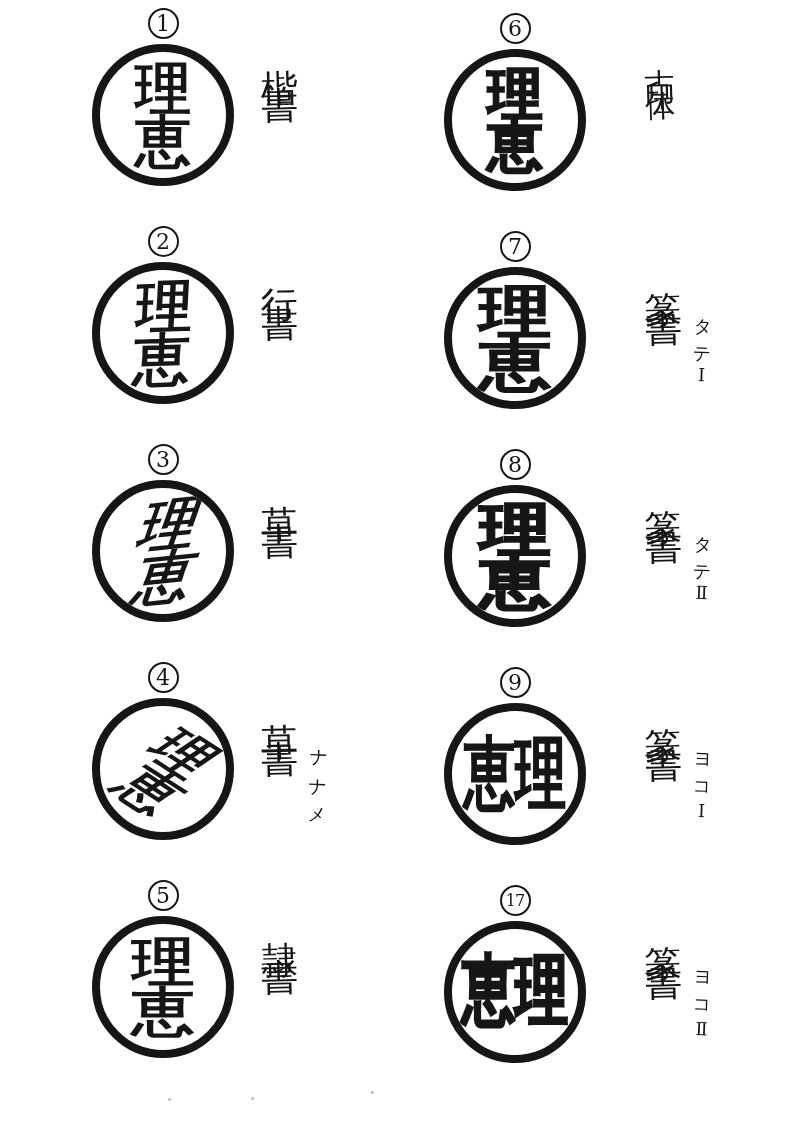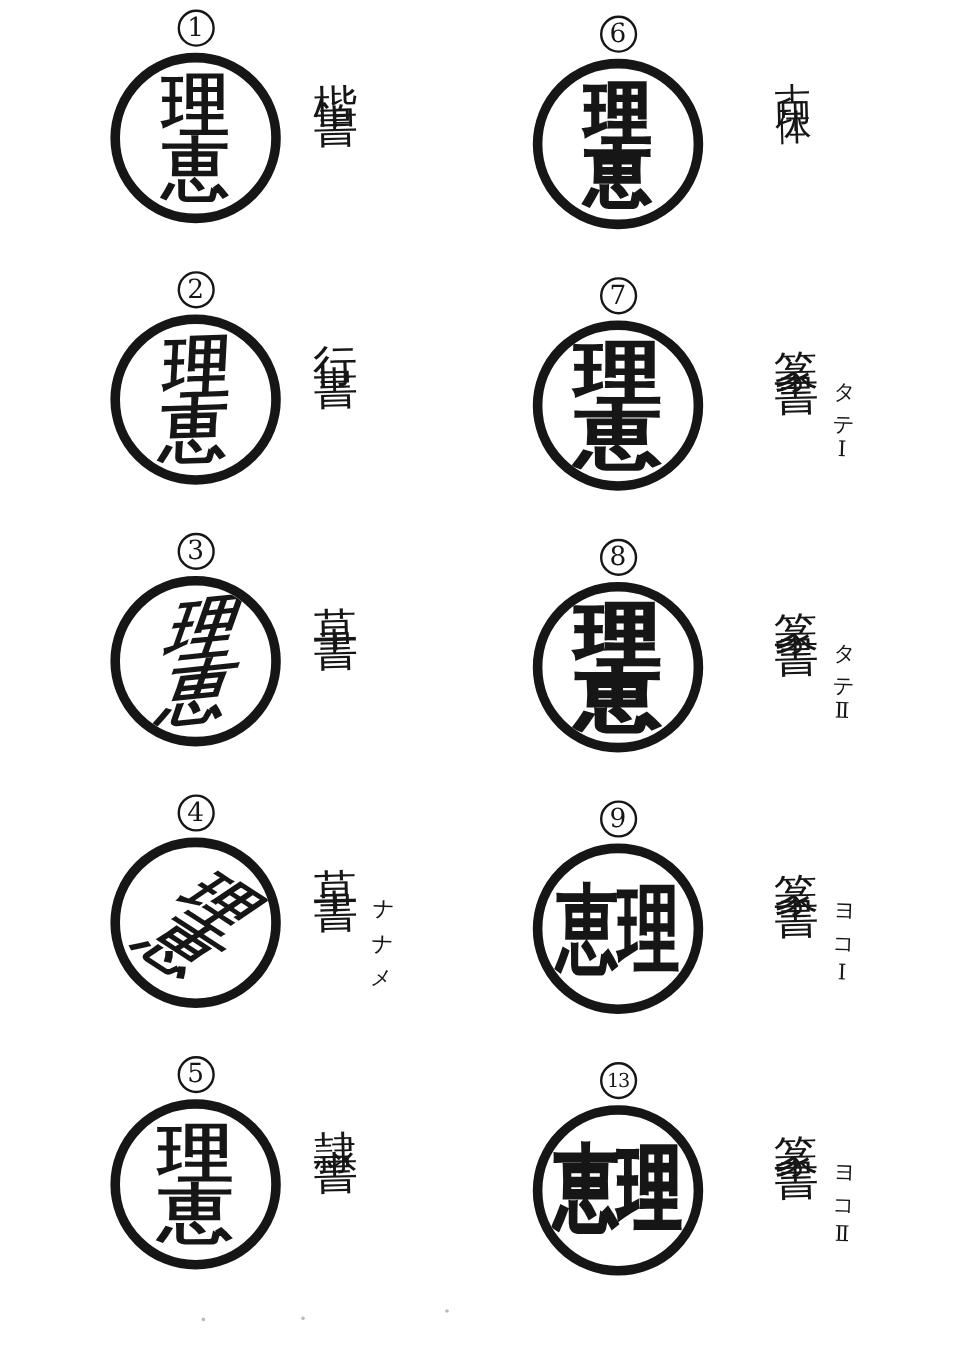--- a/index.html
+++ b/index.html
@@ -288,21 +288,21 @@
       </div>
     </div>
     <div class="label-group">
       <div class="label-main">篆書</div>
       <div class="label-annotation">ヨコⅠ</div>
     </div>
   </div>
       <div class="seal-cell col-right st-tensho-yoko-2">
     <div class="seal-block">
       <div class="badge wide">
-        <span class="badge-num">13</span>
+        <span class="badge-num">17</span>
       </div>
       <div class="stamp-circle">
         <div class="chars horizontal">
               <span>恵</span>
               <span>理</span>
             </div>
       </div>
     </div>
     <div class="label-group">
       <div class="label-main">篆書</div>

